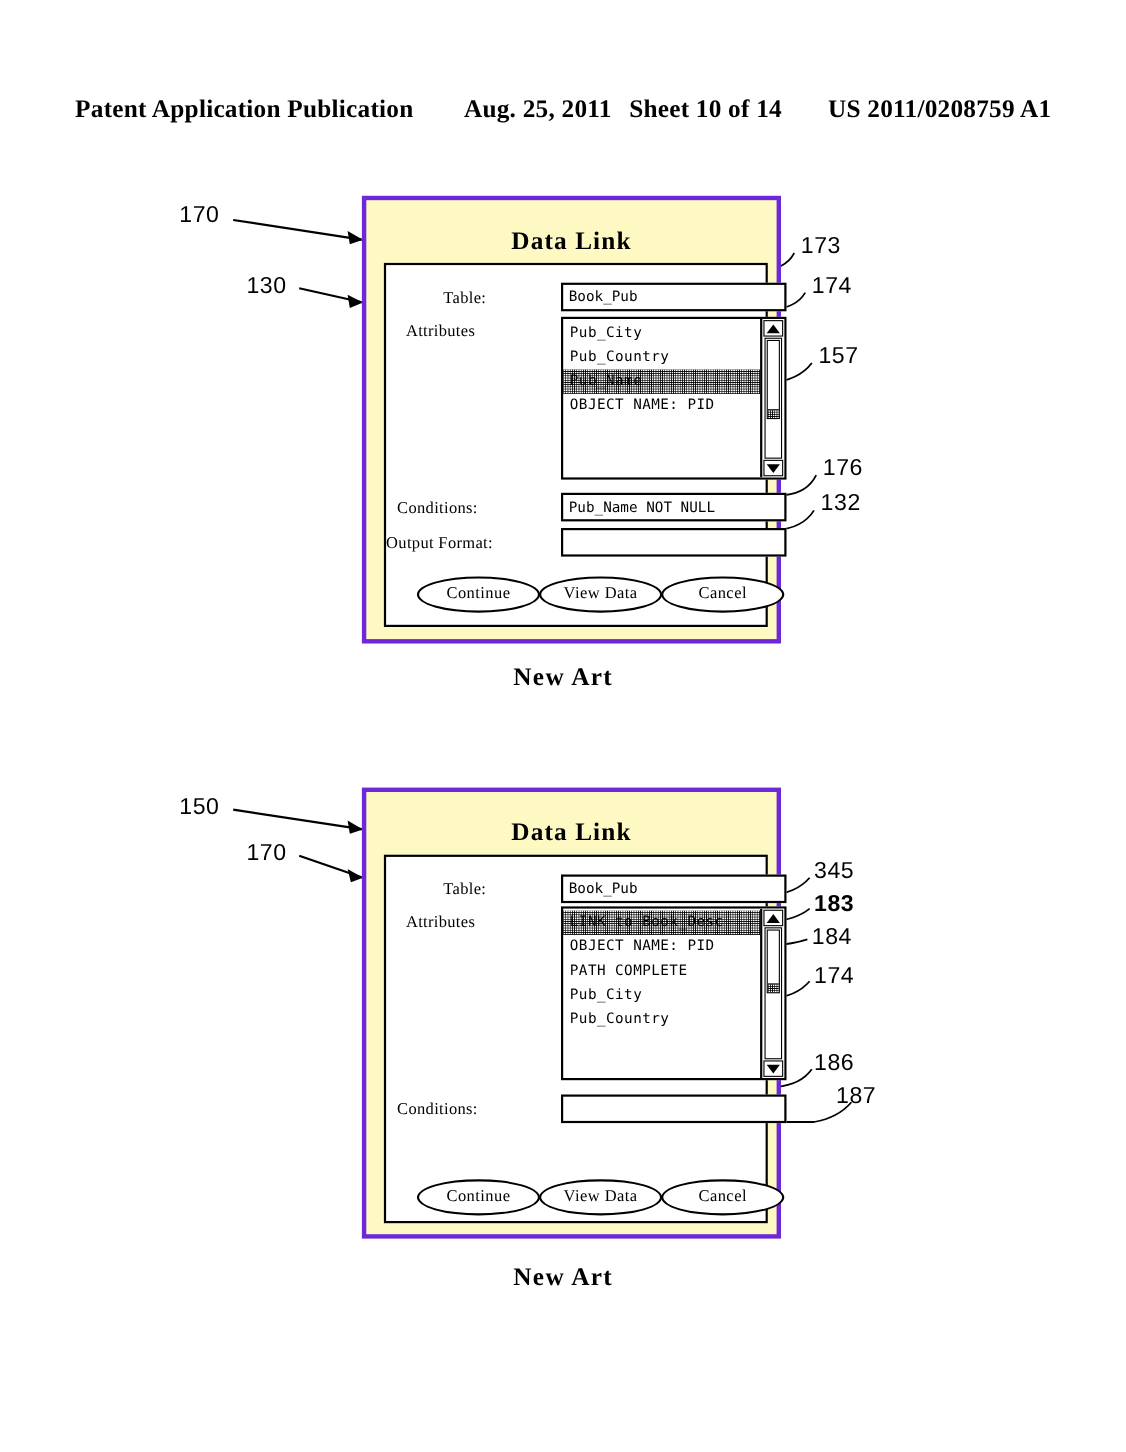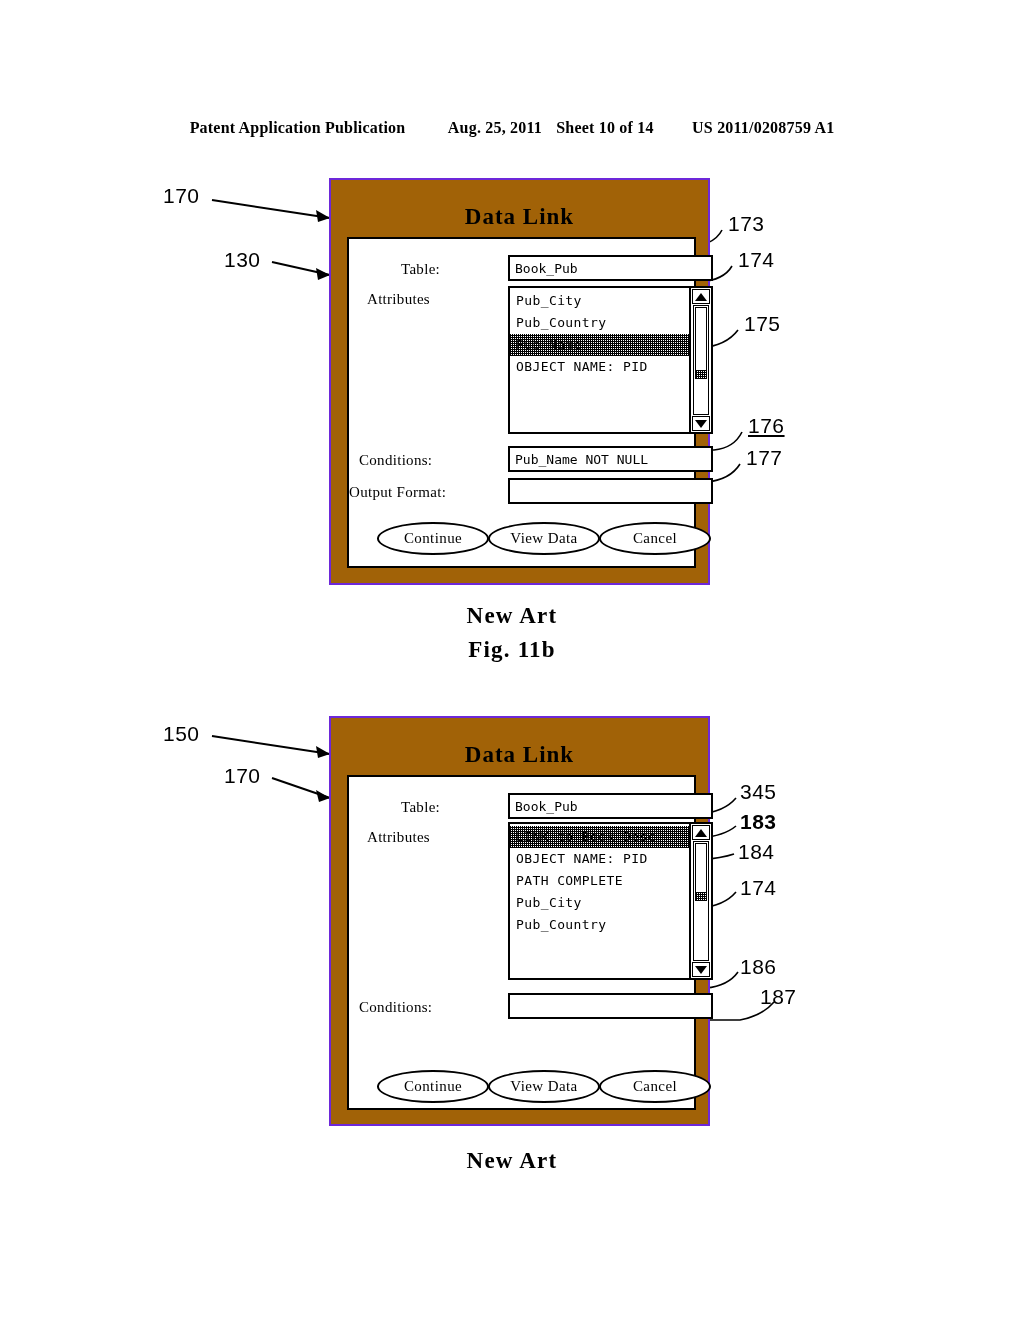--- a/index.html
+++ b/index.html
@@ -18,40 +18,39 @@
 
   
   .pub-header {
     position: absolute;
     top: 86px;
     left: 0;
     width: 1024px;
     text-align: center;
     font-family: "Liberation Serif", serif;
     font-weight: bold;
-    font-size: 16px;
+    font-size: 23px;
     letter-spacing: 0.2px;
     white-space: nowrap;
-    margin-top: 33px;
   }
   .pub-header span { display: inline-block; }
   .hdr-gap-1 { width: 34px; }
   .hdr-gap-2 { width: 30px; }
   .hdr-sub { margin-left: 10px; }
 
   
   .figure { position: absolute; }
   #figure-11b { top: 170px; left: 0; width: 1024px; height: 500px; }
   #figure-11c { top: 710px; left: 0; width: 1024px; height: 560px; }
 
   
   .dlg-outer {
     position: absolute;
-    border: 2px solid #6d28d9;
-    background: #a16207;
+    border: 4px solid #6d28d9;
+    background: #fef9c3;
     box-sizing: border-box;
   }
   .dlg-title {
     position: absolute;
     left: 0;
     width: 100%;
     text-align: center;
     font-family: "Liberation Serif", serif;
     font-weight: bold;
     font-size: 23px;
@@ -261,23 +260,23 @@
 
     <path d="M388,344 Q400,350 406,360" stroke="#000" stroke-width="1.6" fill="none"></path>
     <path d="M497,344 Q508,350 514,360" stroke="#000" stroke-width="1.6" fill="none"></path>
   </svg>
 
   <div class="refnum" style="left:163px; top:14px;">170</div>
   <div class="refnum" style="left:224px; top:78px;">130</div>
 
   <div class="refnum" style="left:728px; top:42px;">173</div>
   <div class="refnum" style="left:738px; top:78px;">174</div>
-  <div class="refnum" style="left:744px; top:142px;">175</div>
-  <div class="refnum" style="left:748px; top:244px;text-decoration:underline;">176</div>
-  <div class="refnum" style="left:746px; top:276px;">177</div>
+  <div class="refnum" style="left:744px; top:142px;">157</div>
+  <div class="refnum" style="left:748px; top:244px;">176</div>
+  <div class="refnum" style="left:746px; top:276px;">132</div>
 
   <div class="refnum" style="left:352px; top:322px;">169</div>
   <div class="refnum" style="left:462px; top:322px;">178</div>
 
   <div class="dlg-outer" style="left:329px; top:8px; width:381px; height:407px;">
 
     <div class="dlg-title" style="top:24px;">Data  Link</div>
 
     <div class="dlg-inner" style="left:16px; top:57px; width:349px; height:331px;">
 
@@ -314,21 +313,20 @@
       <div class="fld-label" style="left:0px; top:245px; width:152px;">Output Format:</div>
       <div class="fld-box" style="left:159px; top:239px; width:205px; height:26px;"></div>
 
       <div class="btn" style="left:28px; top:283px; width:112px; height:33px;">Continue</div>
       <div class="btn" style="left:139px; top:283px; width:112px; height:33px;">View Data</div>
       <div class="btn" style="left:250px; top:283px; width:112px; height:33px;">Cancel</div>
     </div>
   </div>
 
   <div class="caption" style="top:433px;">New  Art</div>
-  <div class="caption" style="top:467px;">Fig.  11b</div>
 </div>
 
 <div class="figure" id="figure-11c">
 
   <svg class="leaders" height="560">
 
     <path d="M212,26 L330,44" stroke="#000" stroke-width="2" fill="none"></path>
     <polygon points="330,44 316,36 318,48" fill="#000"></polygon>
     <path d="M272,68 L330,88" stroke="#000" stroke-width="2" fill="none"></path>
     <polygon points="330,88 316,80 319,92" fill="#000"></polygon>

